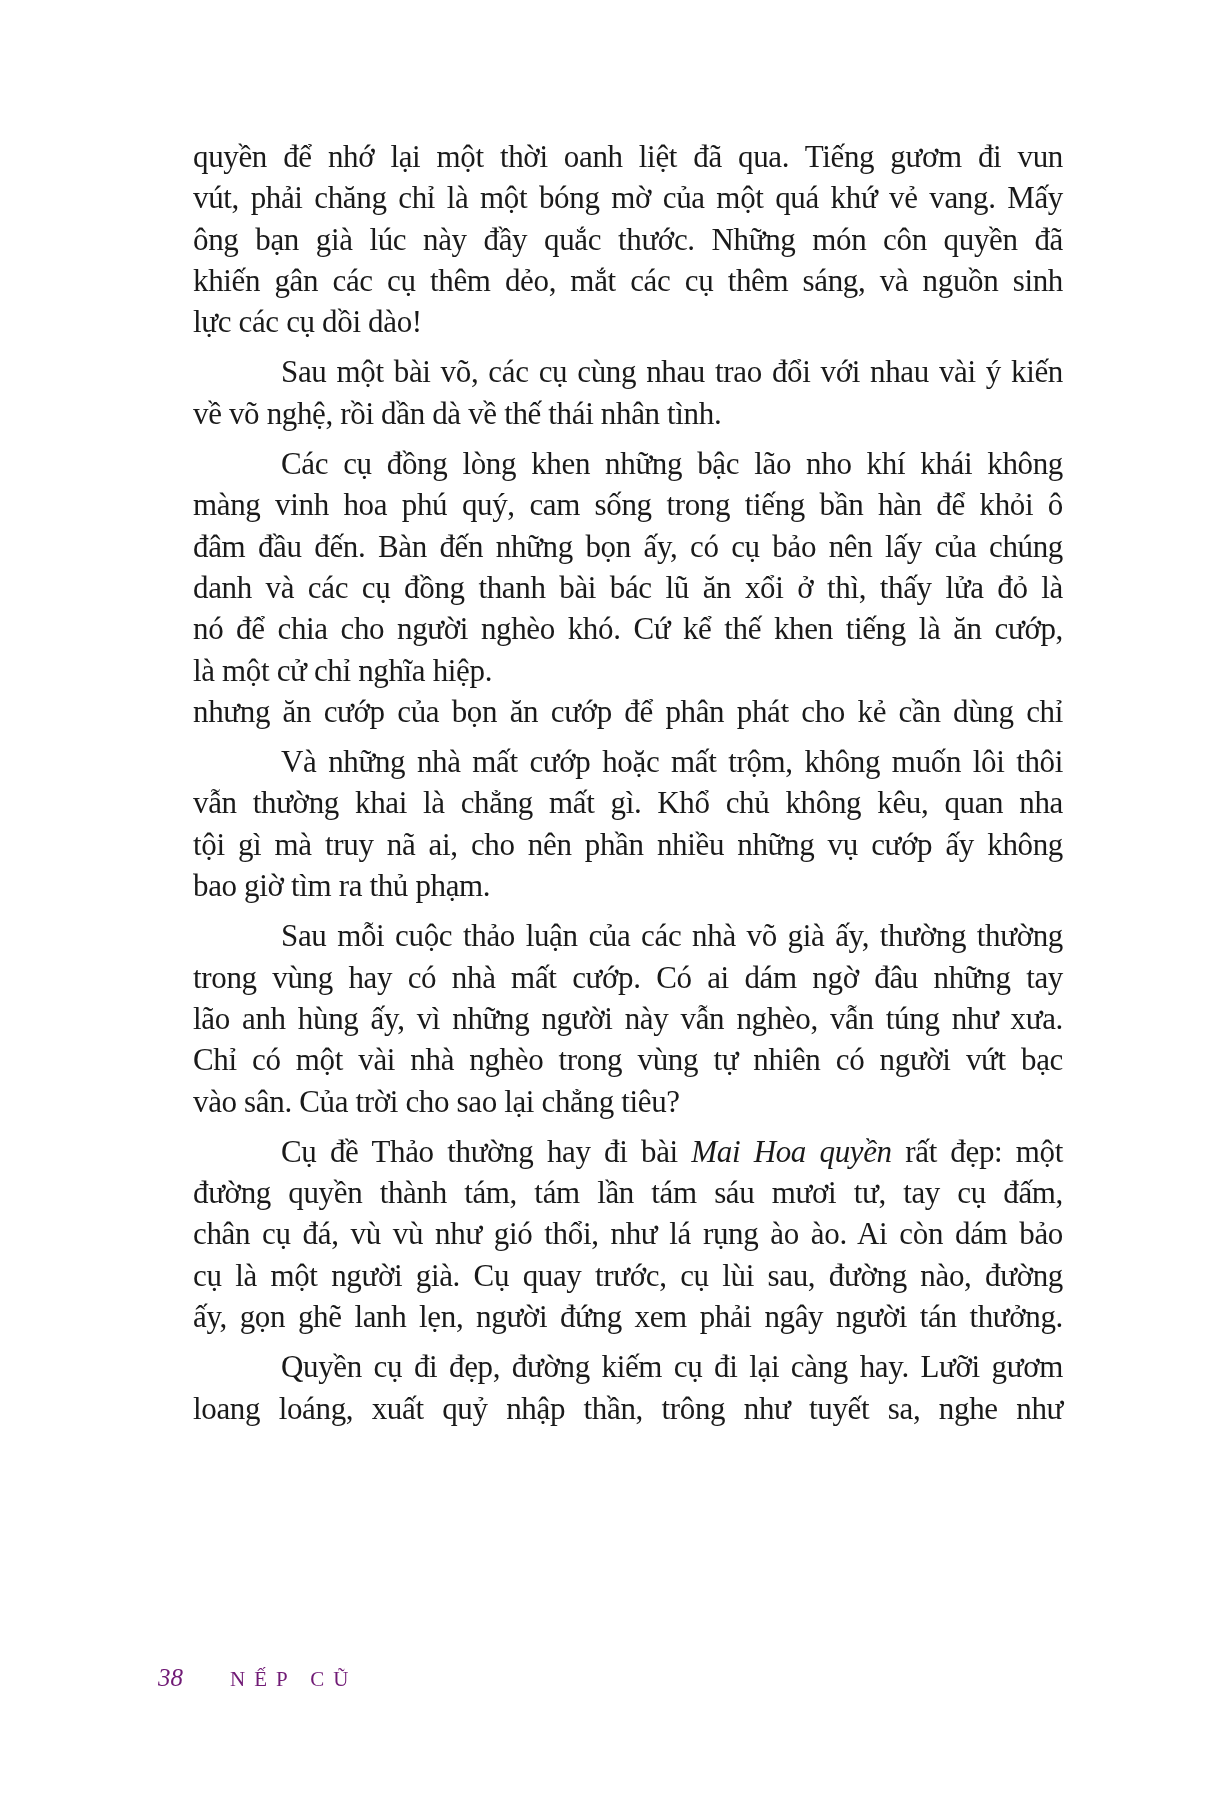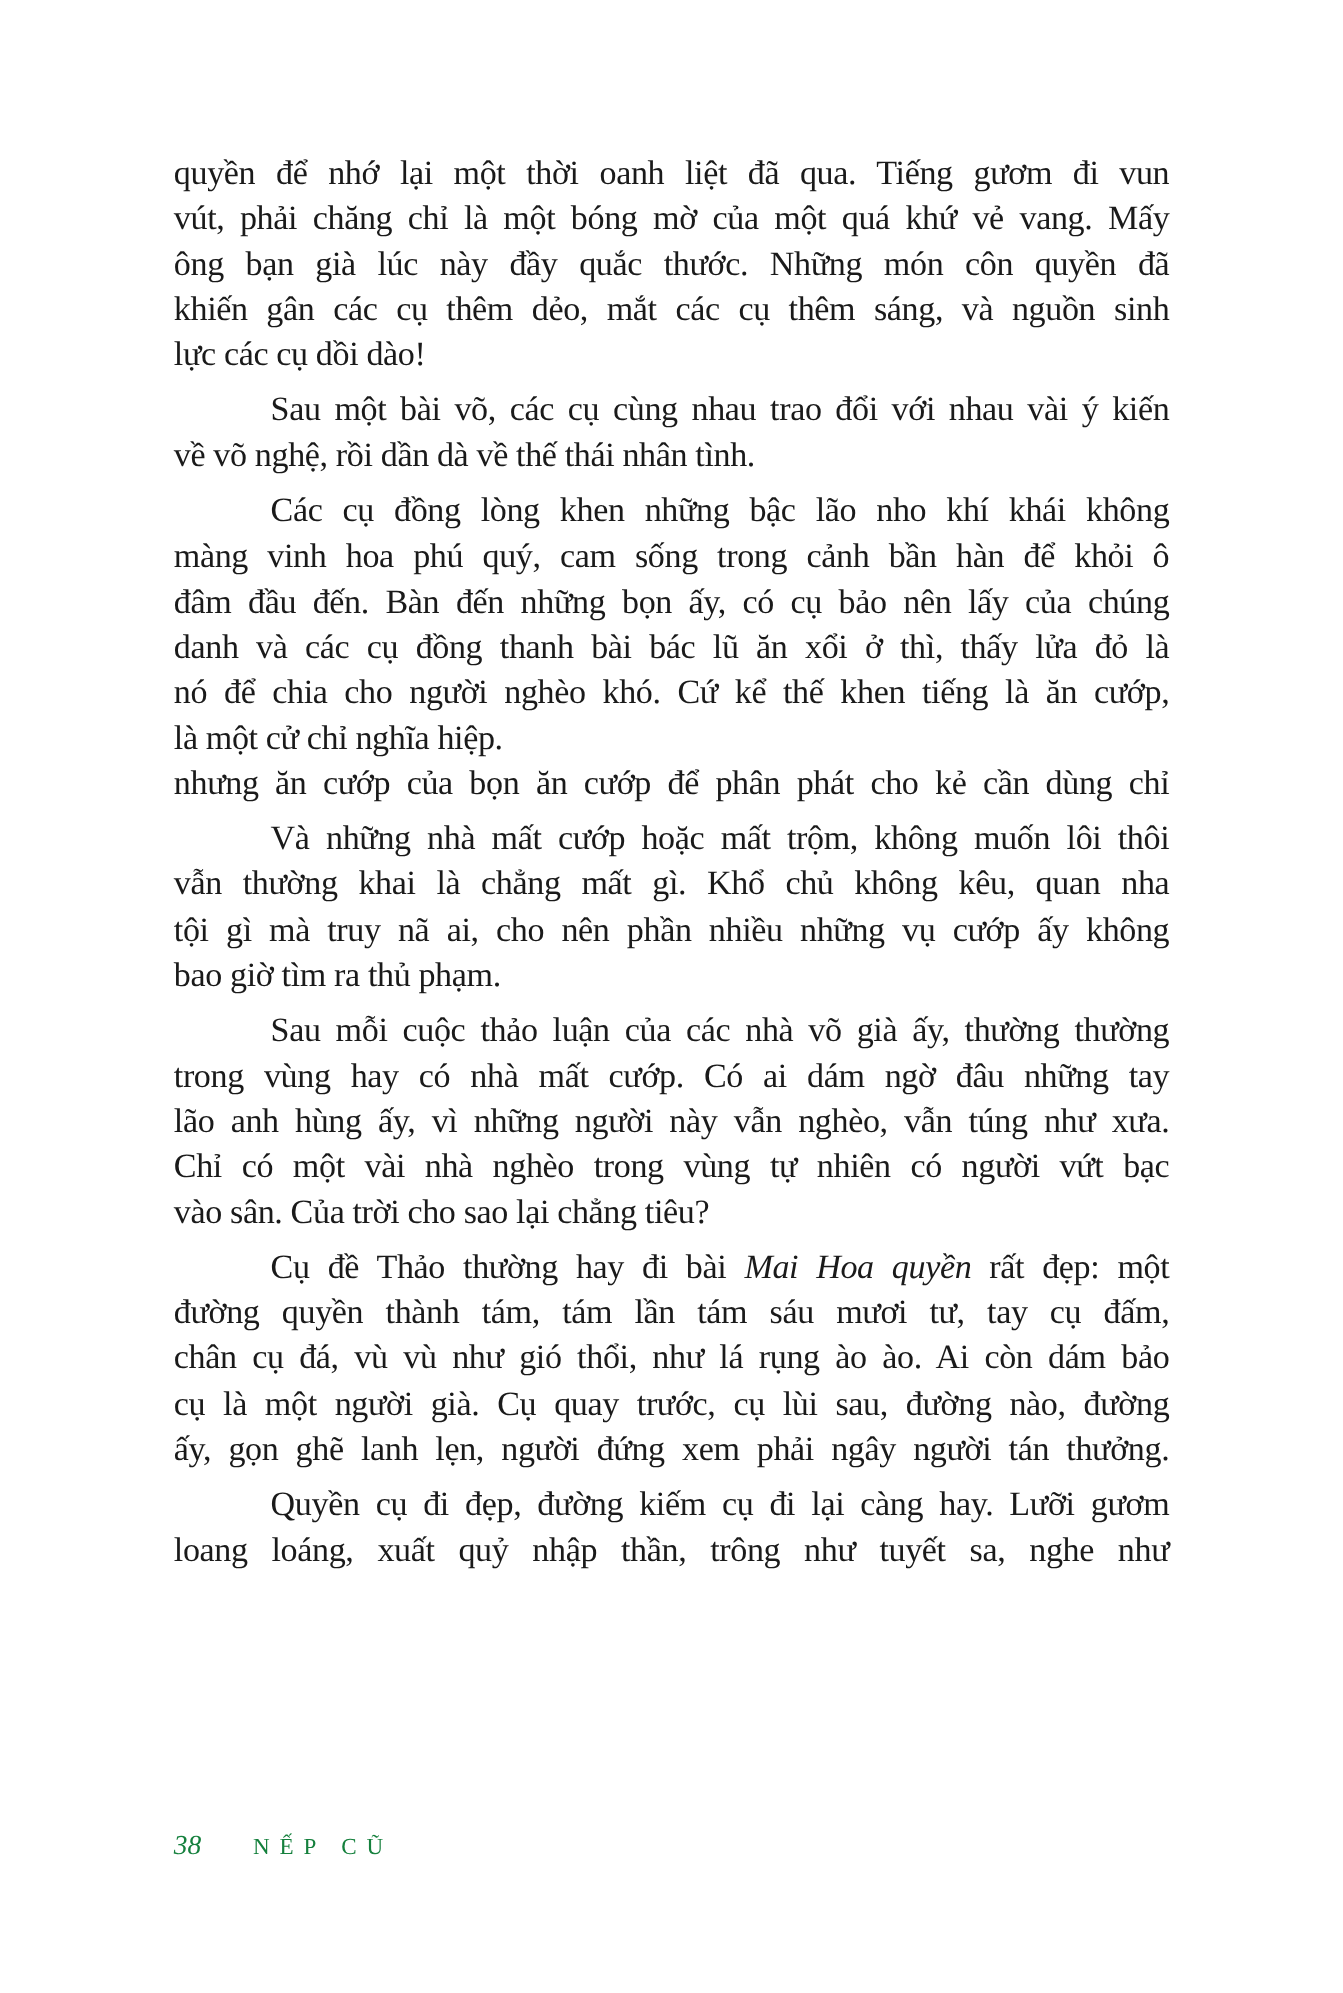--- a/index.html
+++ b/index.html
@@ -38,32 +38,32 @@
       text-align: justify;
       text-align-last: justify;
       white-space: nowrap;
     }
     .line.last {
       text-align-last: left;
     }
     .para.indent .line:first-child {
       text-indent: 44px;
     }
-    .para .line { text-indent: 0; }
+    .para .line { text-indent: 0; margin-left: 35px; }
     .para.indent .line.first { padding-left: 44px; }
     em { font-style: italic; }
     .footer {
       position: absolute;
       left: 158px;
       top: 1664px;
       height: 36px;
       display: flex;
       align-items: baseline;
       font-family: "Liberation Serif", "DejaVu Serif", serif;
-      color: #15803d;
+      color: #701a75;
     }
     .folio {
       font-style: italic;
       font-size: 25px;
       width: 72px;
     }
     .running-head {
       font-size: 21px;
       letter-spacing: 9px;
     }
@@ -81,21 +81,21 @@
     <span class="line last">lực các cụ dồi dào!</span>
   </p>
 
   <p class="para indent">
     <span class="line first">Sau một bài võ, các cụ cùng nhau trao đổi với nhau vài ý kiến</span>
     <span class="line last">về võ nghệ, rồi dần dà về thế thái nhân tình.</span>
   </p>
 
   <p class="para indent">
     <span class="line first">Các cụ đồng lòng khen những bậc lão nho khí khái không</span>
-    <span class="line">màng vinh hoa phú quý, cam sống trong cảnh bần hàn để khỏi ô</span>
+    <span class="line">màng vinh hoa phú quý, cam sống trong tiếng bần hàn để khỏi ô</span>
     <span class="line">đâm đầu đến. Bàn đến những bọn ấy, có cụ bảo nên lấy của chúng</span>
     <span class="line">danh và các cụ đồng thanh bài bác lũ ăn xổi ở thì, thấy lửa đỏ là</span>
     <span class="line">nó để chia cho người nghèo khó. Cứ kể thế khen tiếng là ăn cướp,</span>
     <span class="line last">là một cử chỉ nghĩa hiệp.</span>
     <span class="line">nhưng ăn cướp của bọn ăn cướp để phân phát cho kẻ cần dùng chỉ</span>
   </p>
 
   <p class="para indent">
     <span class="line first">Và những nhà mất cướp hoặc mất trộm, không muốn lôi thôi</span>
     <span class="line">vẫn thường khai là chẳng mất gì. Khổ chủ không kêu, quan nha</span>

